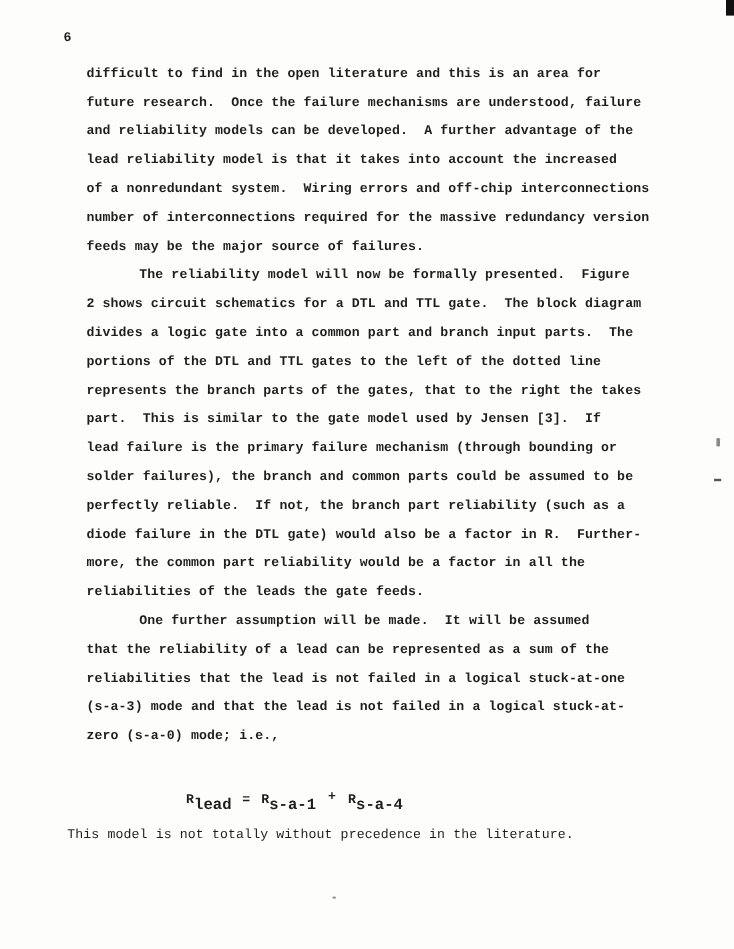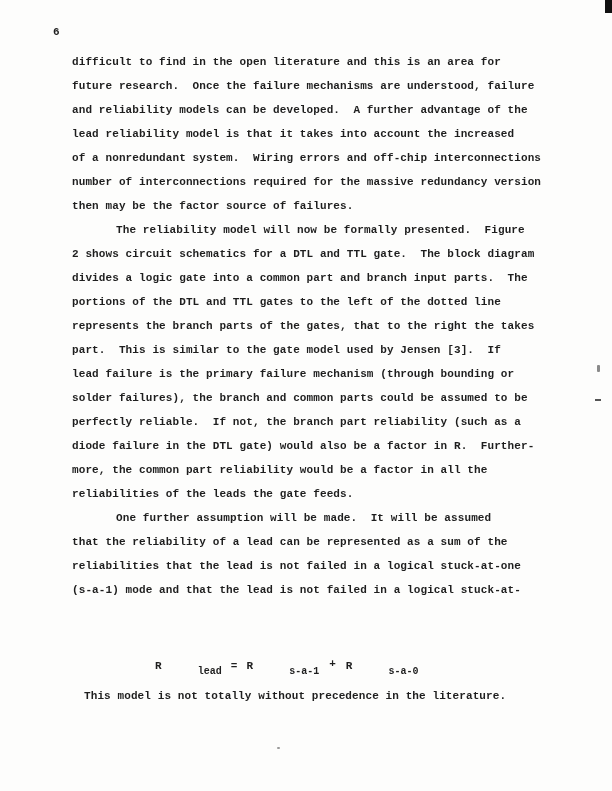--- a/index.html
+++ b/index.html
@@ -40,75 +40,75 @@
     left: 155px;
     top: 657px;
     height: 22px;
     line-height: 18px;
     font-size: 11px;
     font-weight: 700;
     letter-spacing: 0.1px;
     white-space: nowrap;
   }
   .eq-sub {
-    font-size: 10px;
+    font-size: 13px;
     position: relative;
     top: 5px;
     letter-spacing: 0;
-    margin-left: 36px;
   }
   .eq-op { margin: 0 9px; }
   .eq-plus { position: relative; top: -2px; margin: 0 10px; }
   .closing-line {
     position: absolute;
-    left: 84px;
+    left: 56px;
     top: 684px;
     height: 24px;
     line-height: 24px;
     font-size: 11px;
-    font-weight: 700;
+    font-weight: 400;
     letter-spacing: 0.1px;
     white-space: pre;
   }
   .artifact { position: absolute; }
 </style>
 </head>
 <body>
 
 <div class="page" style="background: rgb(253, 253, 252); color: rgb(30, 30, 30);">
 
   <span class="page-number">6</span>
 
   <div class="body-text">
       <div class="line">difficult to find in the open literature and this is an area for</div>
       <div class="line">future research.  Once the failure mechanisms are understood, failure</div>
       <div class="line">and reliability models can be developed.  A further advantage of the</div>
       <div class="line">lead reliability model is that it takes into account the increased</div>
       <div class="line">of a nonredundant system.  Wiring errors and off-chip interconnections</div>
       <div class="line">number of interconnections required for the massive redundancy version</div>
-      <div class="line">then may be the factor source of failures.</div>
+      <div class="line">feeds may be the major source of failures.</div>
       <div class="line indent">The reliability model will now be formally presented.  Figure</div>
       <div class="line">2 shows circuit schematics for a DTL and TTL gate.  The block diagram</div>
       <div class="line">divides a logic gate into a common part and branch input parts.  The</div>
       <div class="line">portions of the DTL and TTL gates to the left of the dotted line</div>
       <div class="line">represents the branch parts of the gates, that to the right the takes</div>
       <div class="line">part.  This is similar to the gate model used by Jensen [3].  If</div>
       <div class="line">lead failure is the primary failure mechanism (through bounding or</div>
       <div class="line">solder failures), the branch and common parts could be assumed to be</div>
       <div class="line">perfectly reliable.  If not, the branch part reliability (such as a</div>
       <div class="line">diode failure in the DTL gate) would also be a factor in R.  Further-</div>
       <div class="line">more, the common part reliability would be a factor in all the</div>
       <div class="line">reliabilities of the leads the gate feeds.</div>
       <div class="line indent">One further assumption will be made.  It will be assumed</div>
       <div class="line">that the reliability of a lead can be represented as a sum of the</div>
       <div class="line">reliabilities that the lead is not failed in a logical stuck-at-one</div>
-      <div class="line">(s-a-1) mode and that the lead is not failed in a logical stuck-at-</div>
+      <div class="line">(s-a-3) mode and that the lead is not failed in a logical stuck-at-</div>
+      <div class="line">zero (s-a-0) mode; i.e.,</div>
     </div>
 
-  <div class="equation"><span class="eq-base">R</span><span class="eq-sub">lead</span><span class="eq-op">=</span><span class="eq-base">R</span><span class="eq-sub">s-a-1</span><span class="eq-plus">+</span><span class="eq-base">R</span><span class="eq-sub">s-a-0</span></div>
+  <div class="equation"><span class="eq-base">R</span><span class="eq-sub">lead</span><span class="eq-op">=</span><span class="eq-base">R</span><span class="eq-sub">s-a-1</span><span class="eq-plus">+</span><span class="eq-base">R</span><span class="eq-sub">s-a-4</span></div>
 
   <div class="closing-line">This model is not totally without precedence in the literature.</div>
 
   <div id="artifacts">
       <div class="artifact" style="left: 605px; top: 0px; width: 7px; height: 13px; background: rgb(17, 17, 17); border-radius: 0px;"></div>
       <div class="artifact" style="left: 597px; top: 365px; width: 3px; height: 7px; background: rgb(138, 138, 138); border-radius: 1px;"></div>
       <div class="artifact" style="left: 595px; top: 399px; width: 6px; height: 2px; background: rgb(85, 85, 85); border-radius: 0px;"></div>
       <div class="artifact" style="left: 277px; top: 747px; width: 3px; height: 2px; background: rgb(154, 154, 154); border-radius: 1px;"></div>
     </div>
 

